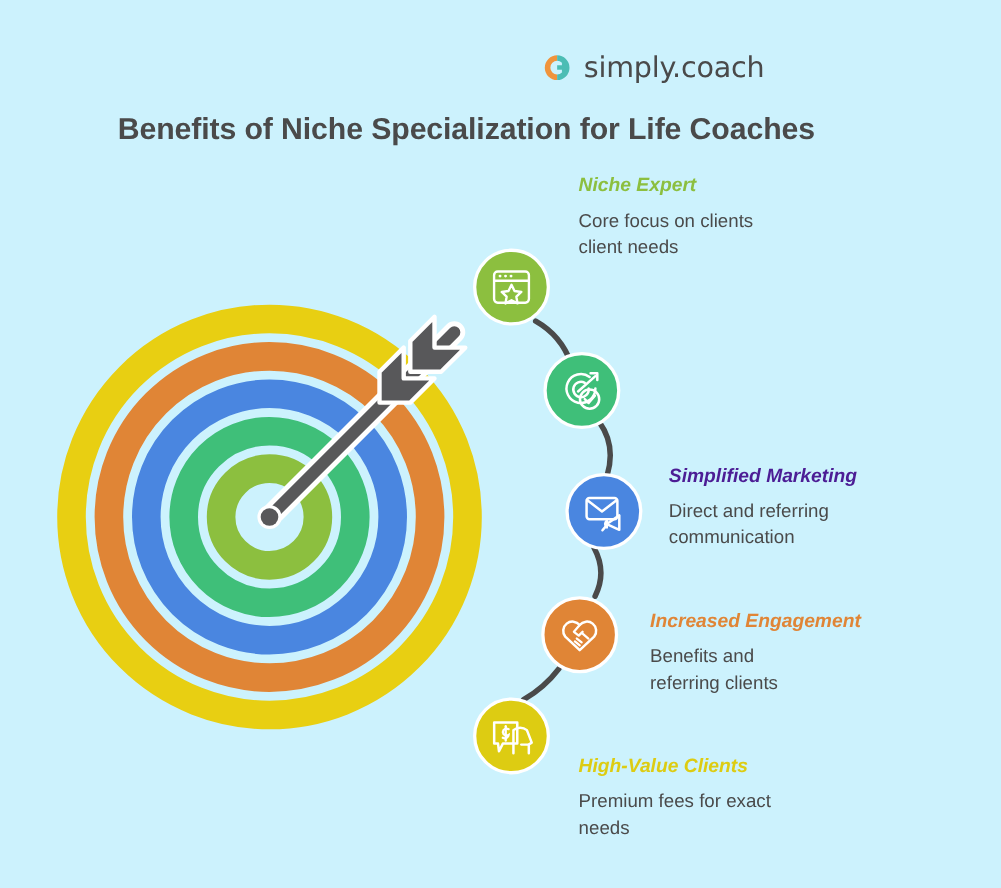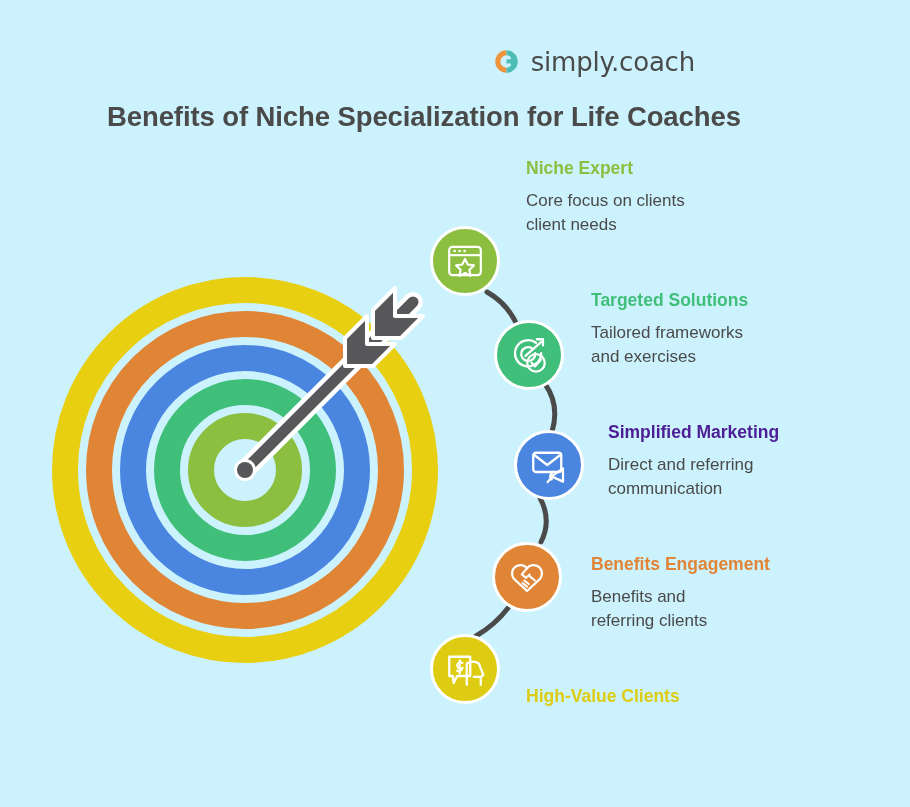--- a/index.html
+++ b/index.html
@@ -97,20 +97,21 @@
   .badge-5 { left: 430px; top: 634px; width: 70px; height: 70px; background: #ddcc12; }
 
   
   .item-text { position: absolute; }
   .item-title {
     font-size: 17.5px;
     font-weight: bold;
     margin: 0 0 11px 0;
     line-height: 1;
     white-space: nowrap;
+    font-style: italic;
   }
   .item-desc {
     font-size: 17px;
     color: #4a4a4a;
     margin: 0;
     line-height: 1.45;
     white-space: pre-line;
   }
 
   .text-1 { left: 526px; top: 160px; }
@@ -219,35 +220,32 @@
       <line x1="34" y1="33" x2="42" y2="33" stroke="#ffffff" stroke-width="2.4" stroke-linecap="round"></line>
     </svg>
   </div>
 
   <div class="item-text text-1">
     <p class="item-title" style="color:#8cbf3f">Niche Expert</p>
     <p class="item-desc">Core focus on clients
 client needs</p>
   </div>
 
-  <div class="item-text text-2">
-    <p class="item-title" style="color:#3fbf79">Targeted Solutions</p>
-    <p class="item-desc">Tailored frameworks
-and exercises</p>
-  </div>
 
   <div class="item-text text-3">
     <p class="item-title" style="color:#4c1d95">Simplified Marketing</p>
     <p class="item-desc">Direct and referring
 communication</p>
   </div>
 
   <div class="item-text text-4">
-    <p class="item-title" style="color:#e08536">Benefits Engagement</p>
+    <p class="item-title" style="color:#e08536">Increased Engagement</p>
     <p class="item-desc">Benefits and
 referring clients</p>
   </div>
 
   <div class="item-text text-5">
     <p class="item-title" style="color:#ddcc12">High-Value Clients</p>
+    <p class="item-desc">Premium fees for exact
+needs</p>
   </div>
 
 </div>
 
 </body></html>

